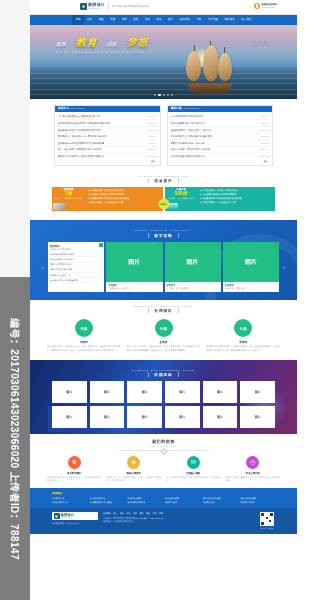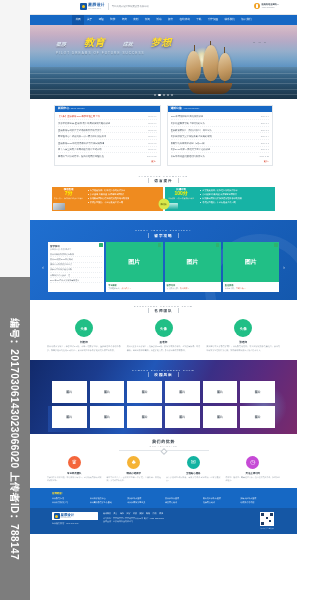--- a/index.html
+++ b/index.html
@@ -46,21 +46,21 @@
     background:radial-gradient(circle,#fff8d8 0%,rgba(255,236,170,.75) 35%,rgba(255,210,130,0) 70%);}
   .hero-sea{position:absolute;left:0;right:0;top:42px;bottom:0;
     background:linear-gradient(180deg,#5b86a8 0%,#3f6c8e 18%,#2e5878 40%,#23455f 68%,#1a3447 100%);}
   .wave{position:absolute;left:0;right:0;height:1px;background:rgba(255,255,255,.16);}
   .hero-ship{position:absolute;left:148px;top:16px;width:64px;height:54px;}
   .sail{position:absolute;background:linear-gradient(160deg,#e6cfa8,#c49a63 60%,#9e7743);border-radius:50% 50% 45% 45%/60% 60% 40% 40%;box-shadow:0 0 2px rgba(0,0,0,.25);}
   .mast{position:absolute;width:.8px;background:#6b4f2e;}
   .hull{position:absolute;left:10px;top:42px;width:44px;height:11px;background:linear-gradient(#8a5f35,#4d3218);border-radius:0 0 14px 14px;transform:skewX(-2deg);}
   .hero-birds{position:absolute;right:30px;top:14px;color:#5e6a78;font-size:4px;letter-spacing:1px;opacity:.75;}
   .hero-copy{position:absolute;left:26px;top:9px;z-index:3;}
-  .hc-line{display:flex;align-items:baseline;gap:18px;white-space:nowrap;text-align:center;}
+  .hc-line{display:flex;align-items:baseline;gap:10px;white-space:nowrap;text-align:center;}
   .hc-sm{font-size:5px;color:#dfe9f5;font-weight:bold;font-style:italic;text-shadow:0 1px 1px rgba(0,0,0,.35);}
   .hc-lg{font-size:10px;color:#ffdd2e;font-weight:bold;font-style:italic;letter-spacing:.4px;
     text-shadow:0 1px 2px rgba(0,30,70,.55);}
   .hc-en{font-size:3px;color:#cfe0f2;letter-spacing:1.1px;margin-top:2px;text-shadow:0 1px 1px rgba(0,0,0,.3);}
   .hero-dots{position:absolute;left:0;right:0;bottom:3px;display:flex;justify-content:center;gap:2px;z-index:3;}
   .hdot{width:2px;height:2px;border-radius:50%;background:rgba(255,255,255,.5);}
   .hdot.on{background:#ffffff;width:2.4px;height:2.4px;}
 
   
   .news{display:flex;gap:6px;padding:6px 24px 4px;background:#fff;}

